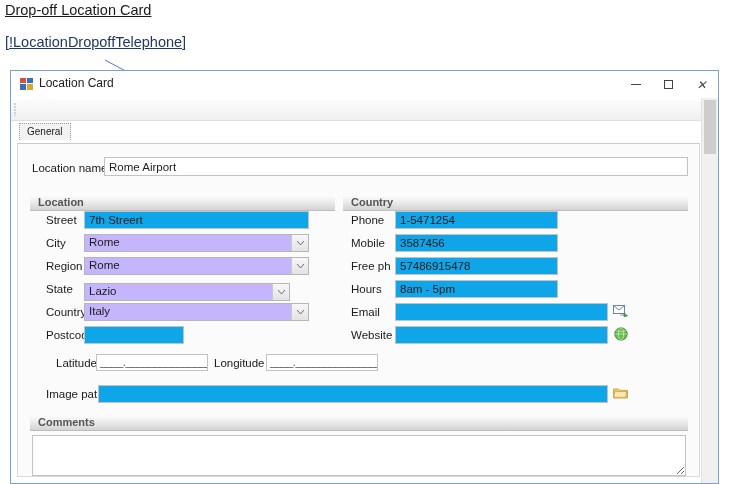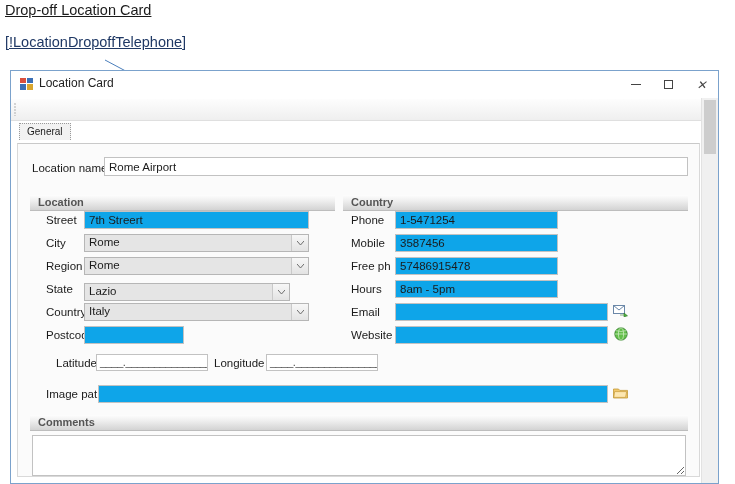--- a/index.html
+++ b/index.html
@@ -128,21 +128,21 @@
   
   .flabel{position:absolute;font-size:11.5px;color:#1b1b1b;white-space:nowrap;}
   .finput{
     position:absolute;box-sizing:border-box;height:18px;
     border:1px solid #c2c2c2;background:#0ea5e9;
     font-family:"Liberation Sans", sans-serif;font-size:11.5px;color:#1b1b1b;
     padding:0 4px;
   }
   .fcombo{
     position:absolute;box-sizing:border-box;height:18px;
-    border:1px solid #b6b6b6;background:#e5e5e5;
+    border:1px solid #b6b6b6;background:#c4b5fd;
   }
   .fcombo .cval{
     position:absolute;left:4px;top:1px;font-size:11.5px;color:#1b1b1b;
     white-space:nowrap;
   }
   .fcombo .carrow{
     position:absolute;right:0;top:0;width:16px;height:16px;
     background:linear-gradient(to bottom,#f7f7f7,#e3e3e3);
     border-left:1px solid #c9c9c9;
     display:flex;align-items:center;justify-content:center;

